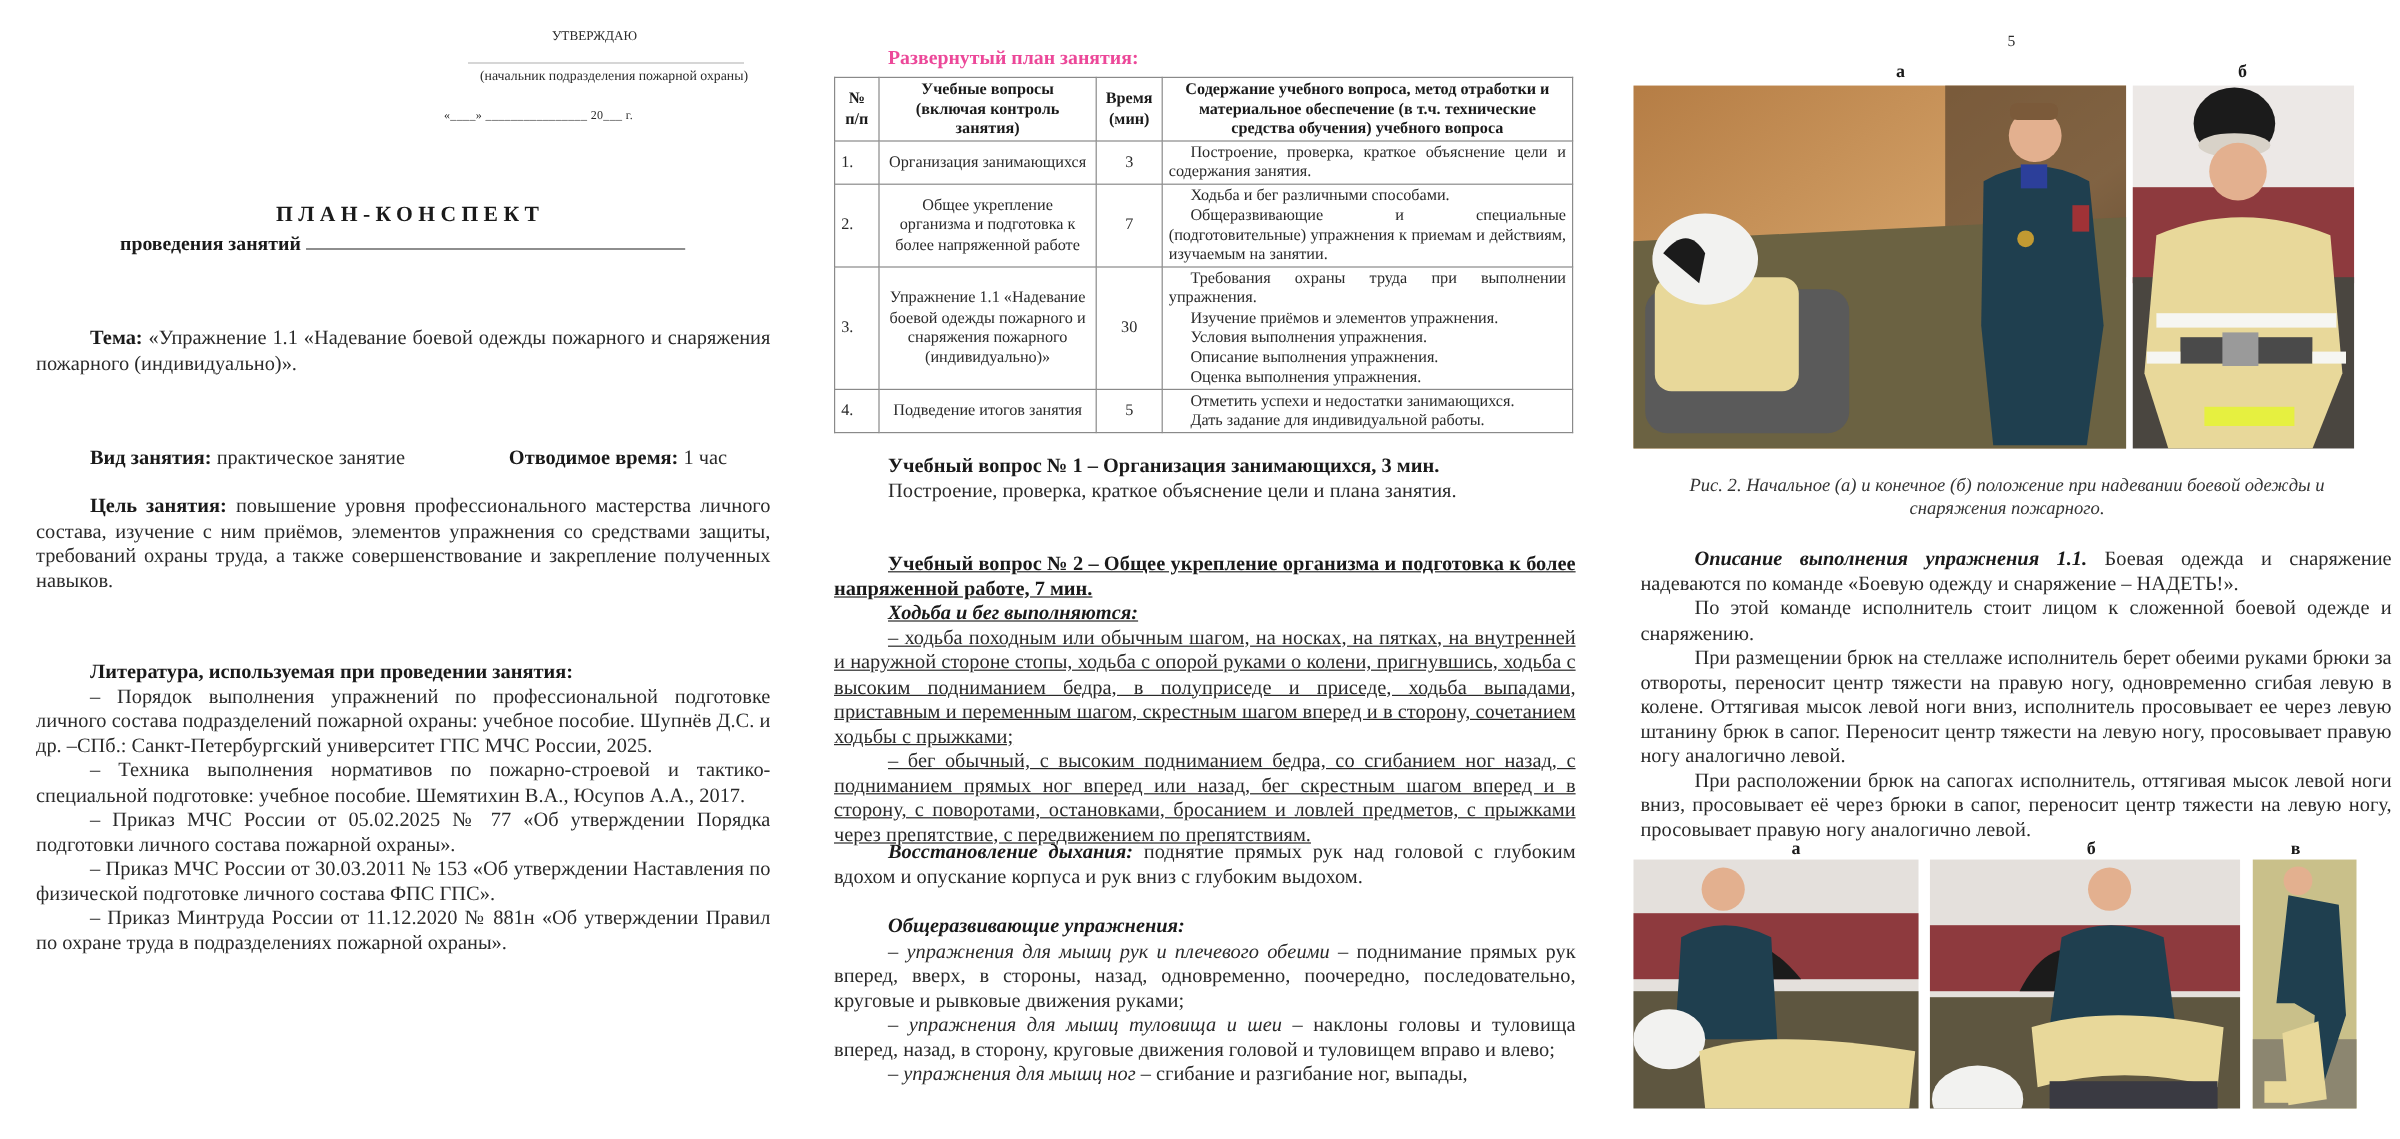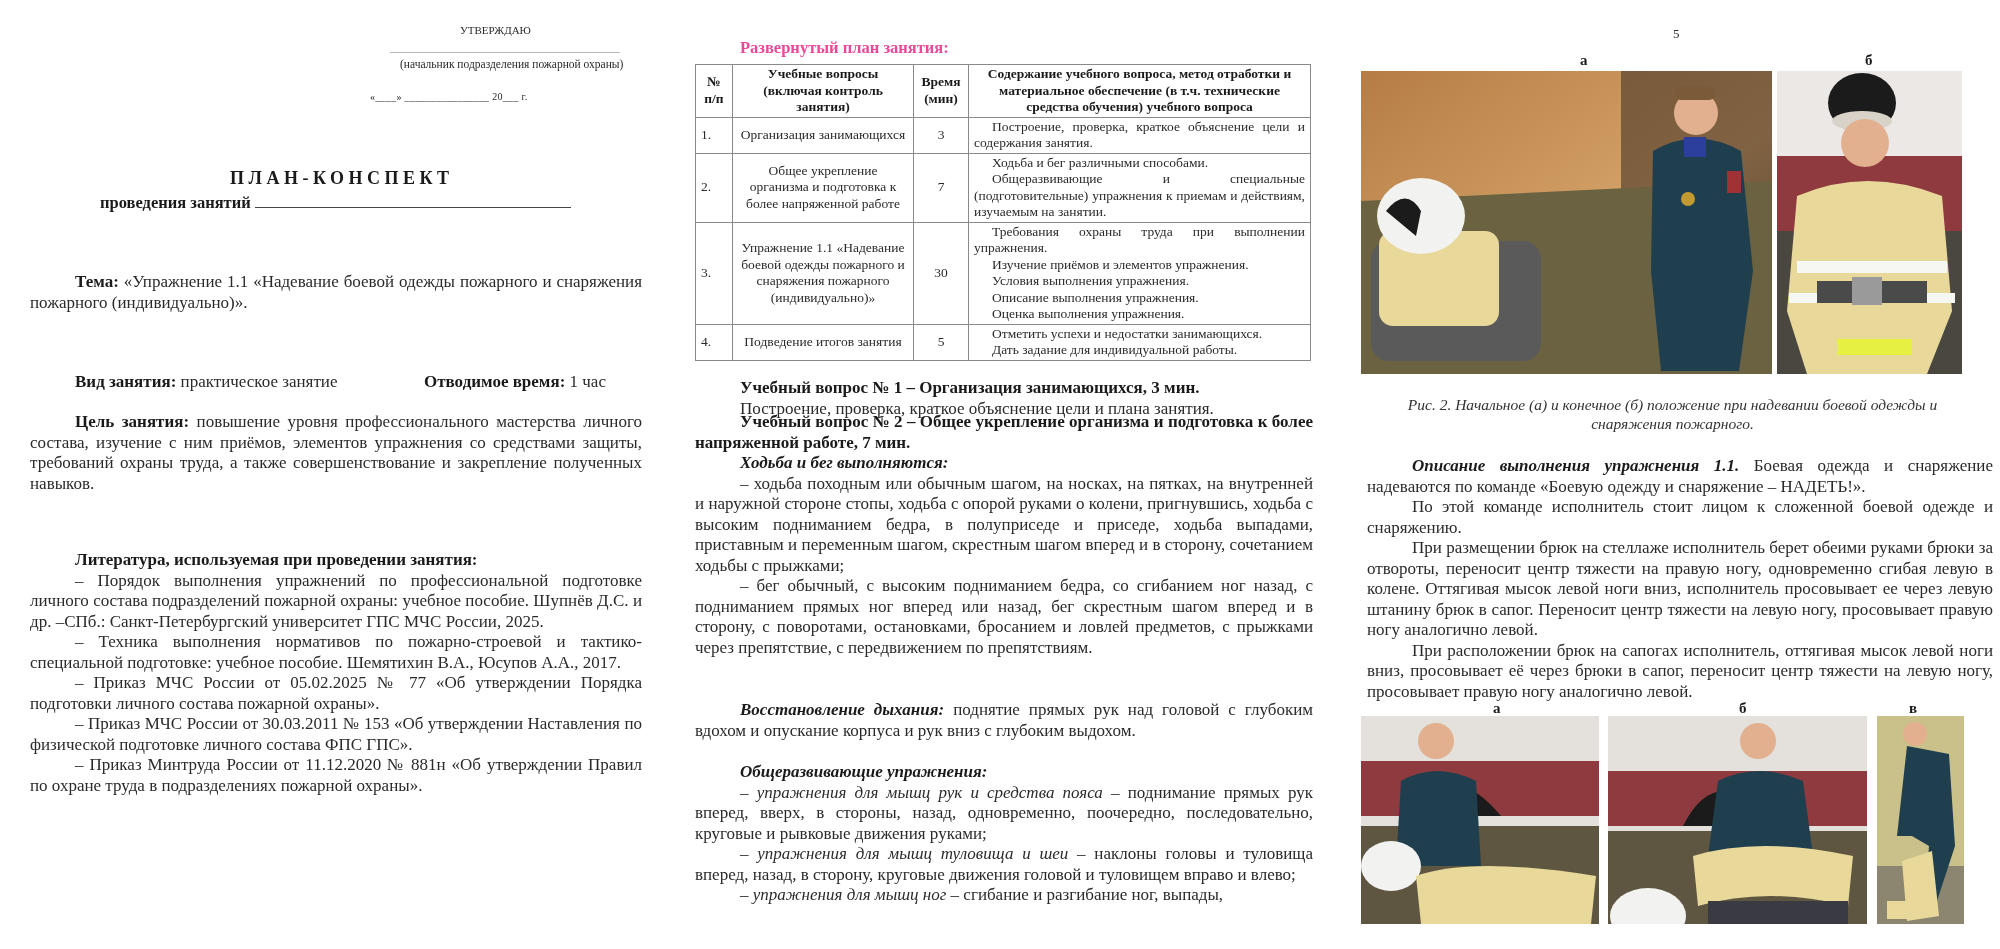--- a/index.html
+++ b/index.html
@@ -137,34 +137,34 @@
         </td>
       </tr>
     </tbody>
   </table>
 
   <div class="abs txt" style="left:5px;top:378px;width:618px;">
     <p class="ind"><b>Учебный вопрос № 1 – Организация занимающихся, 3 мин.</b></p>
     <p class="ind">Построение, проверка, краткое объяснение цели и плана занятия.</p>
   </div>
 
-  <div class="abs txt" style="left:5px;top:412px;width:618px;">
+  <div class="abs txt" style="left:5px;top:460px;width:618px;text-decoration:underline;">
     <p class="ind"><b>Учебный вопрос № 2 – Общее укрепление организма и подготовка к более напряженной работе, 7 мин.</b></p>
     <p class="ind"><b><i>Ходьба и бег выполняются:</i></b></p>
     <p class="ind">– ходьба походным или обычным шагом, на носках, на пятках, на внутренней и наружной стороне стопы, ходьба с опорой руками о колени, пригнувшись, ходьба с высоким подниманием бедра, в полуприседе и приседе, ходьба выпадами, приставным и переменным шагом, скрестным шагом вперед и в сторону, сочетанием ходьбы с прыжками;</p>
     <p class="ind">– бег обычный, с высоким подниманием бедра, со сгибанием ног назад, с подниманием прямых ног вперед или назад, бег скрестным шагом вперед и в сторону, с поворотами, остановками, бросанием и ловлей предметов, с прыжками через препятствие, с передвижением по препятствиям.</p>
   </div>
 
   <div class="abs txt" style="left:5px;top:700px;width:618px;">
     <p class="ind"><b><i>Восстановление дыхания:</i></b> <span>поднятие прямых рук над головой с глубоким вдохом и опускание корпуса и рук вниз с глубоким выдохом.</span></p>
   </div>
 
   <div class="abs txt" style="left:5px;top:762px;width:618px;">
     <p class="ind"><b><i>Общеразвивающие упражнения:</i></b></p>
-    <p class="ind">– <i>упражнения для мышц рук и средства пояса</i> <span>– поднимание прямых рук вперед, вверх, в стороны, назад, одновременно, поочередно, последовательно, круговые и рывковые движения руками;</span></p>
+    <p class="ind">– <i>упражнения для мышц рук и плечевого обеими</i> <span>– поднимание прямых рук вперед, вверх, в стороны, назад, одновременно, поочередно, последовательно, круговые и рывковые движения руками;</span></p>
     <p class="ind">– <i>упражнения для мышц туловища и шеи</i> <span>– наклоны головы и туловища вперед, назад, в сторону, круговые движения головой и туловищем вправо и влево;</span></p>
     <p class="ind">– <i>упражнения для мышц ног</i> <span>– сгибание и разгибание ног, выпады,</span></p>
   </div>
 </div>
 
 <div class="page" id="page3">
   <div class="abs pnum">5</div>
 
   <div class="abs figlabel" style="left:225px;top:52px;">а</div>
   <div class="abs figlabel" style="left:510px;top:52px;">б</div>

